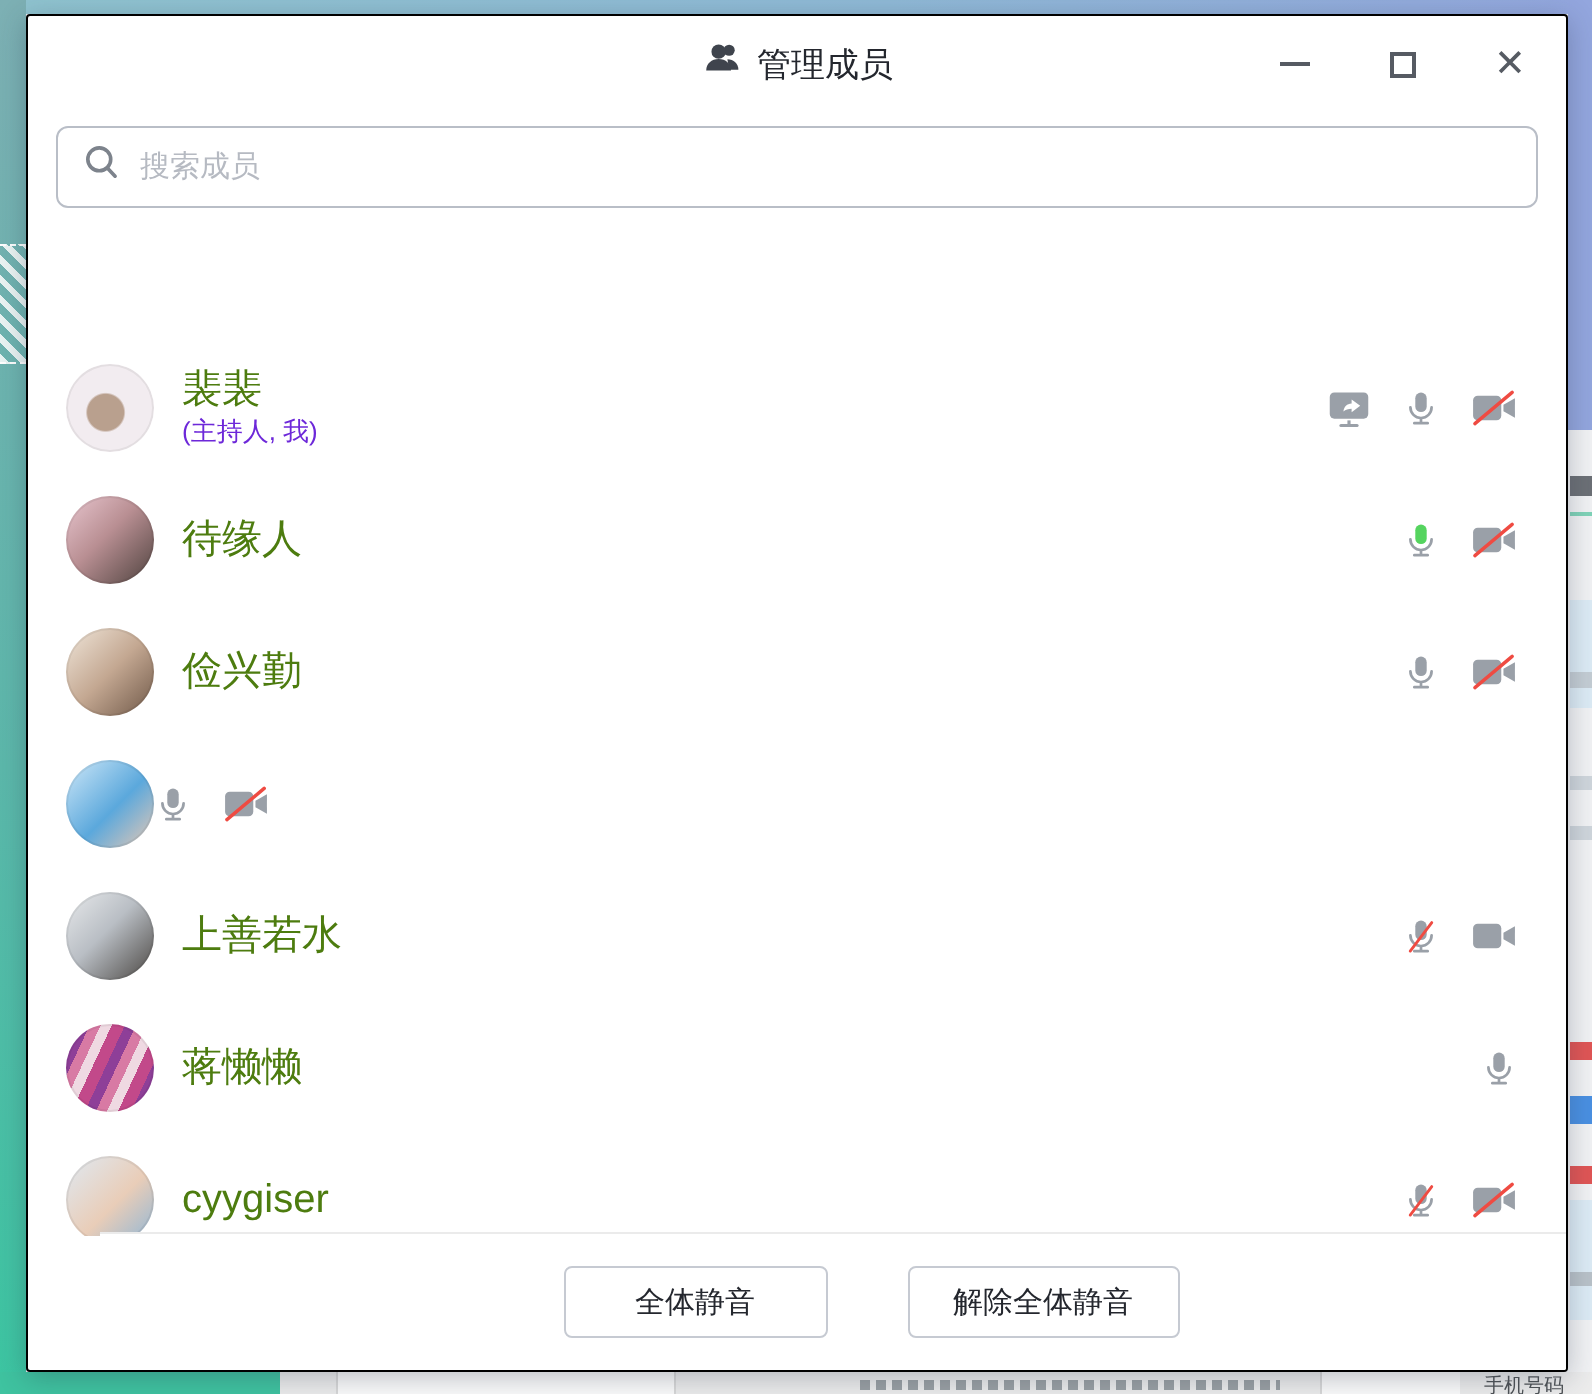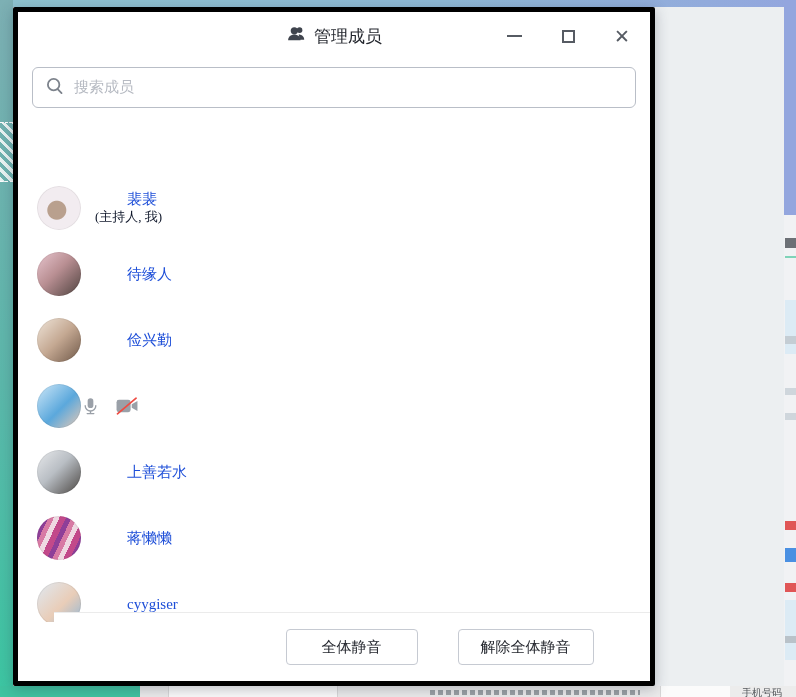--- a/index.html
+++ b/index.html
@@ -32,22 +32,22 @@
   .f11{top:636px;height:7px;background:#b9c2c9;}
   .bg-bottom{position:absolute;left:0;top:686px;width:796px;height:11px;background:#ececec;}
   .bg-bottom .teal-block{position:absolute;left:0;top:0;width:140px;height:11px;background:#3fc3a0;}
   .bg-bottom .panel1{position:absolute;left:168px;top:0;width:170px;height:11px;background:#fbfbfb;border-left:1px solid #d8d8d8;border-right:1px solid #d8d8d8;}
   .bg-bottom .panel2{position:absolute;left:660px;top:0;width:70px;height:11px;background:#fbfbfb;border-left:1px solid #d8d8d8;}
   .bg-bottom .textblur{position:absolute;left:430px;top:4px;width:210px;height:5px;
       background:repeating-linear-gradient(90deg,#9aa0a4 0 5px,transparent 5px 8px);}
   .bg-bottom .phone{position:absolute;left:742px;top:0px;font-size:10px;color:#4f5357;letter-spacing:0;}
 
   
-  .dialog{position:absolute;left:13px;top:7px;width:642px;height:679px;background:#fff;
-      border:5px solid #000000;border-radius:2px;box-shadow:0 3px 14px rgba(40,50,70,.30);overflow:hidden;font-family:Liberation Serif, serif;}
+  .dialog{position:absolute;left:13px;top:7px;width:771px;height:679px;background:#fff;
+      border:1px solid #000000;border-radius:2px;box-shadow:0 3px 14px rgba(40,50,70,.30);overflow:hidden;}
 
   .titlebar{position:relative;height:48px;display:flex;align-items:center;justify-content:center;}
   .title-wrap{display:flex;align-items:center;gap:7px;}
   .title-text{font-size:17px;color:#24272e;}
   .win-controls{position:absolute;right:14px;top:0;height:48px;display:flex;align-items:center;gap:26px;}
   .wc{width:28px;height:28px;display:flex;align-items:center;justify-content:center;cursor:pointer;}
   .wc-min i{display:block;width:15px;border-top:2px solid #565b63;}
   .wc-max i{display:block;width:13px;height:13px;border:2px solid #565b63;}
   .wc-close{font-size:19px;color:#565b63;line-height:1;}
 
@@ -57,22 +57,22 @@
   .search-box input::placeholder{color:#b6bac2;}
 
   .tabs{margin:15px 14px 0 14px;height:38px;border:1px solid #b9bec7;border-radius:4px;display:flex;overflow:hidden;background:#fff;}
   .tab{flex:1;display:flex;align-items:center;justify-content:center;font-size:15px;color:#24272e;cursor:pointer;background:#fff;}
   .tab.active{background:var(--accent);color:#fff;border-radius:4px;}
 
   .member-list{position:absolute;left:0;top:163px;width:771px;height:447px;overflow:hidden;}
   .member-row{height:66px;display:flex;align-items:center;padding:0 26px 0 19px;}
   .avatar{width:44px;height:44px;border-radius:50%;flex:0 0 44px;box-shadow:inset 0 0 0 1px rgba(0,0,0,.06);}
   .member-info{margin-left:14px;flex:1;min-width:0;}
-  .member-name{font-size:15px;color:#1d4ed8;line-height:1.25;margin-left:32px;}
-  .member-subtitle{font-size:13px;color:#0f172a;line-height:1.3;}
+  .member-name{font-size:20px;color:#4d7c0f;line-height:1.25;}
+  .member-subtitle{font-size:13px;color:#6d28d9;line-height:1.3;}
   .row-icons{display:flex;align-items:center;gap:15px;}
   .row-icons svg{display:block;}
   .slash{display:none;}
   .mic-muted .slash{display:block;}
   .cam-off .slash{display:block;}
   .mic-speaking .mic-cap{fill:var(--mic-green);}
 
   .footer{position:absolute;left:0;bottom:0;width:771px;height:69px;background:#fff;border-top:1px solid #ebebeb;
       display:flex;align-items:center;justify-content:center;gap:40px;margin-left:36px;}
   .btn{height:36px;min-width:132px;padding:0 22px;background:#fff;border:1px solid #c6cad2;border-radius:4px;

